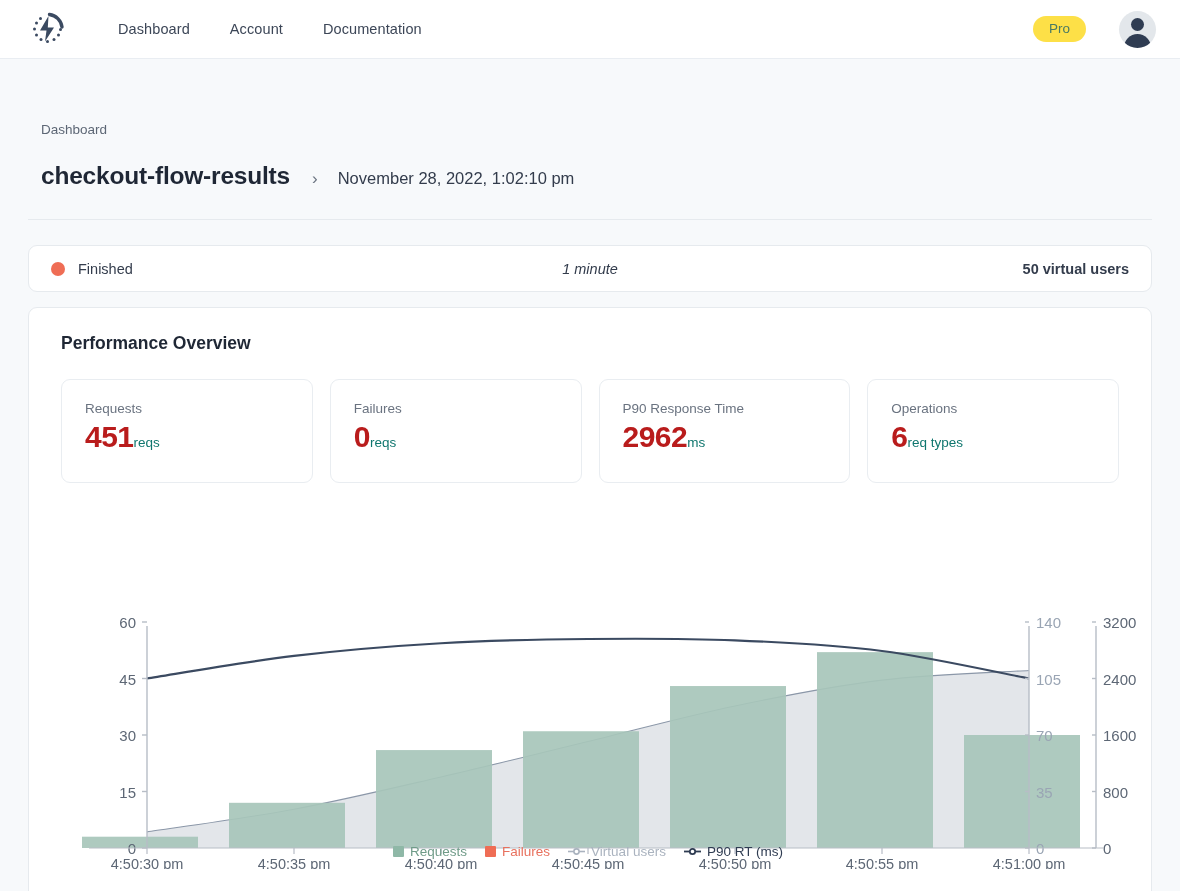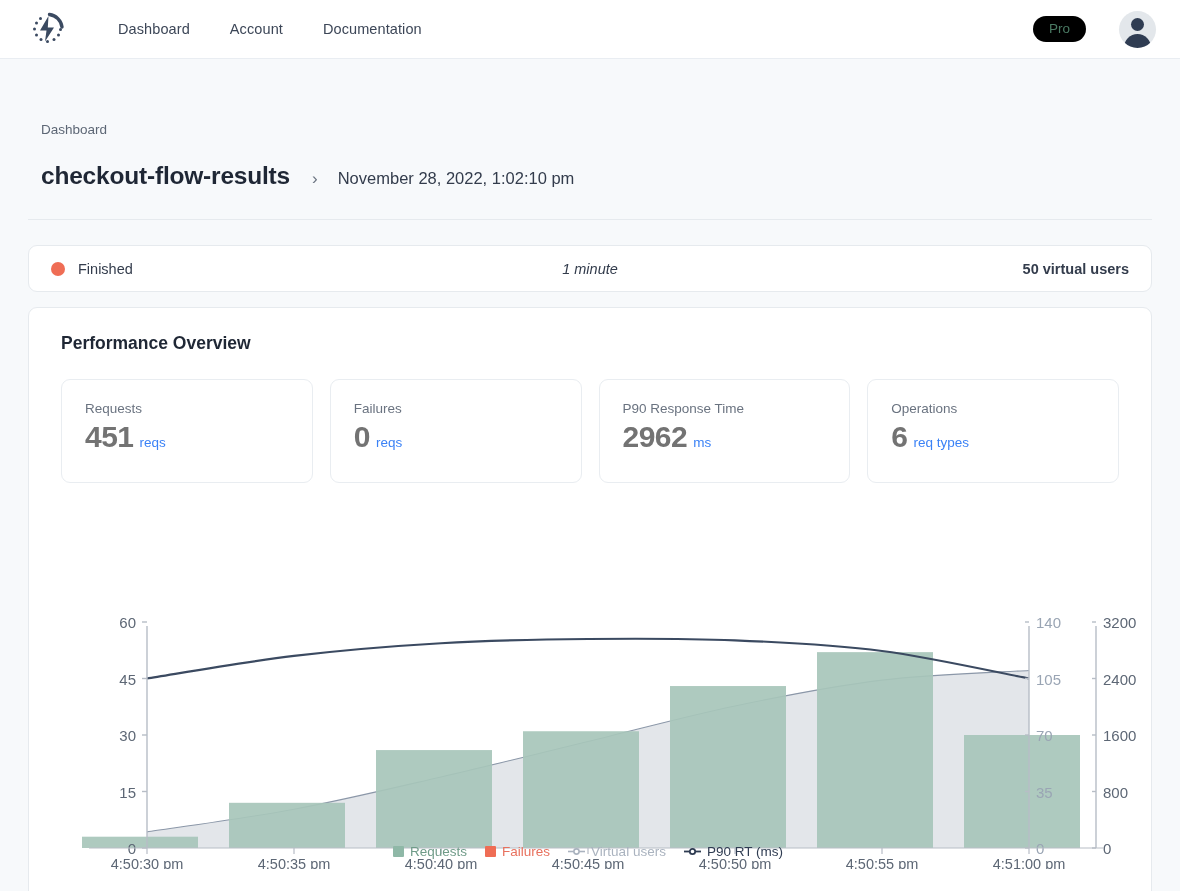--- a/index.html
+++ b/index.html
@@ -21,21 +21,21 @@
     padding:0 24px 0 26px;
   }
   .logo{ width:44px; height:44px; display:flex; align-items:center; justify-content:center; }
   .nav{ display:flex; align-items:center; margin-left:48px; gap:40px; }
   .nav a{
     font-size:14.5px; color:#3c4657; text-decoration:none;
     letter-spacing:.1px;
   }
   .spacer{ flex:1 1 auto; }
   .pro-badge{
-    background:#000000; color:#4a7a63;
+    background:#fde047; color:#4a7a63;
     font-size:13.5px; border-radius:14px;
     padding:6px 16px 7px; line-height:1;
   }
   .avatar{
     width:37px; height:37px; border-radius:50%;
     background:#e3e7eb; margin-left:33px;
     position:relative; overflow:hidden;
   }
   .avatar .head{
     position:absolute; width:13px; height:13px; border-radius:50%;
@@ -81,22 +81,22 @@
   .section-title{ font-size:17.5px; font-weight:bold; color:#1f2735; }
 
   .stats{ display:flex; gap:17px; margin-top:25px; }
   .stat{
     flex:1 1 0; height:104px;
     border:1px solid #e9edf1; border-radius:9px;
     padding:21px 0 0 23px;
   }
   .stat-label{ font-size:13.5px; color:#6a7380; }
   .stat-value{ margin-top:4px; }
-  .stat-num{ font-size:30px; font-weight:bold; color:#737373; letter-spacing:-.5px; }
-  .stat-unit{ font-size:13.5px; color:#3b82f6; margin-left:6px; }
+  .stat-num{ font-size:30px; font-weight:bold; color:#b91c1c; letter-spacing:-.5px; }
+  .stat-unit{ font-size:13.5px; color:#0f766e; }
 
   
   .chart-wrap{ position:absolute; left:0; top:296px; width:1118px; height:266px; }
   .chart-svg{ display:block; }
   .legend{
     position:absolute; left:0; top:240px; width:100%;
     display:flex; justify-content:center; align-items:center; gap:18px;
     font-size:13.5px;
   }
   .lg{ display:flex; align-items:center; gap:6px; }

